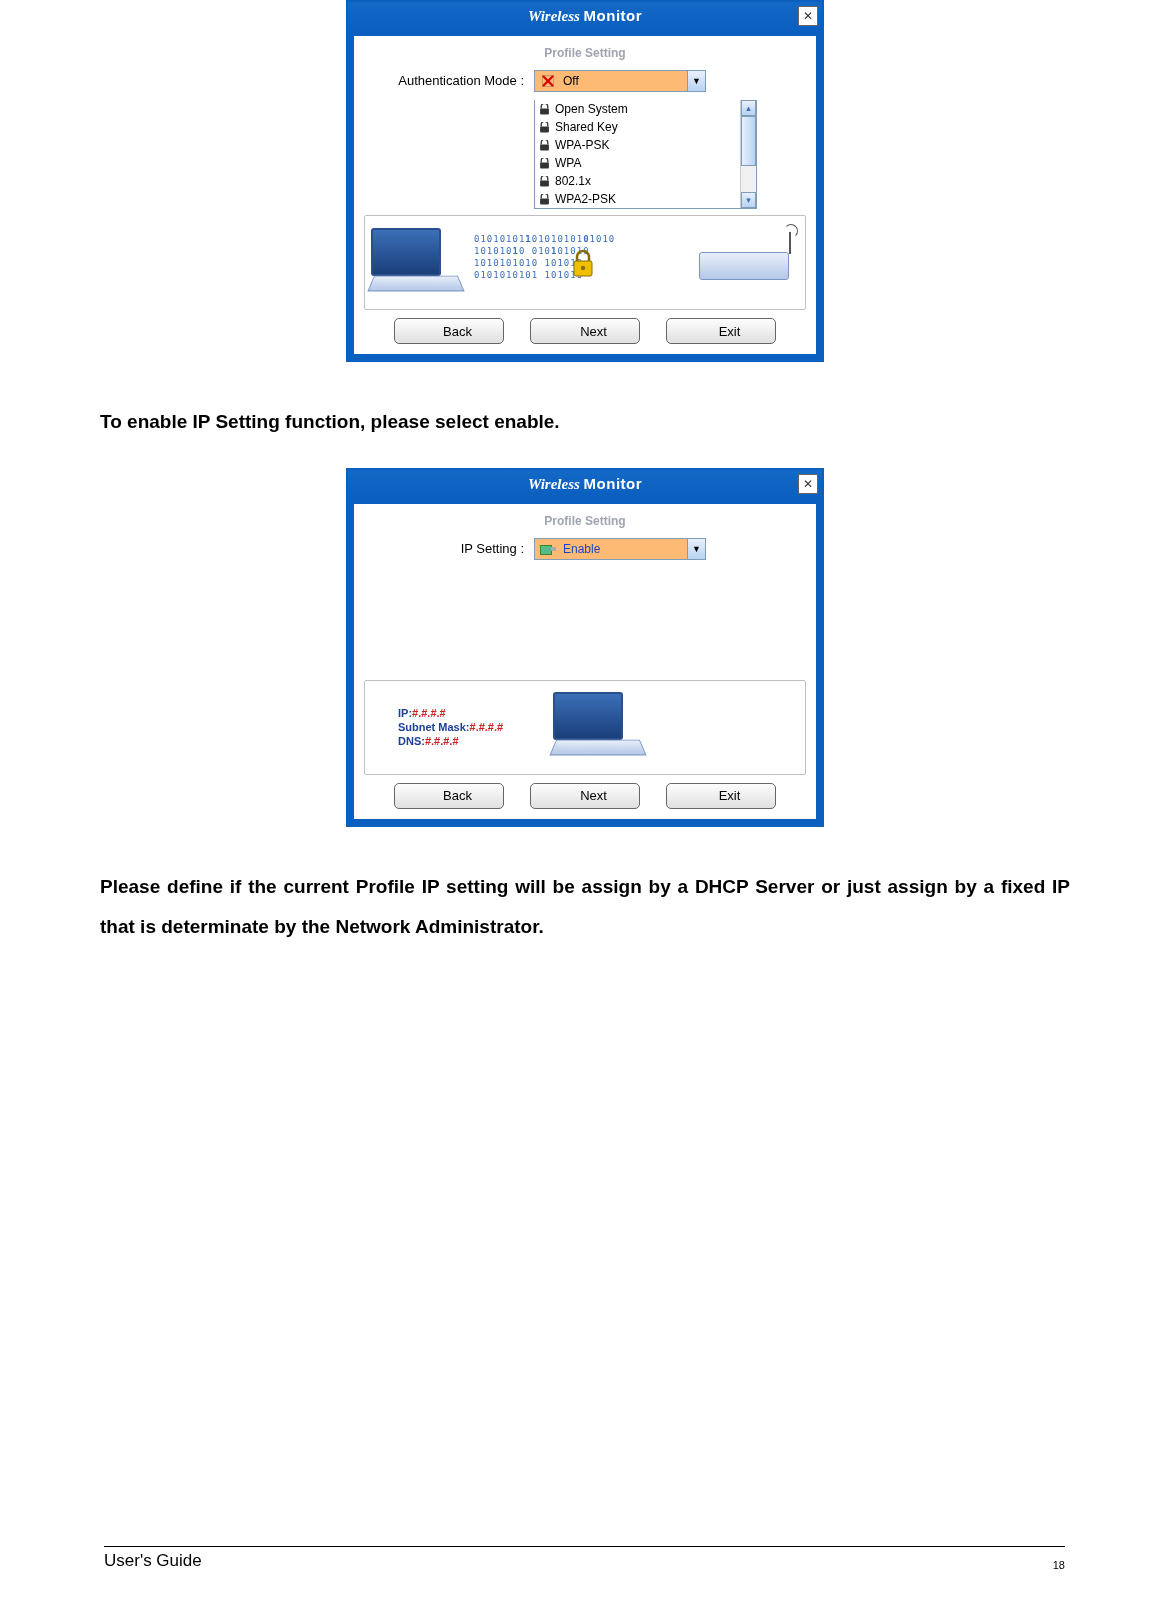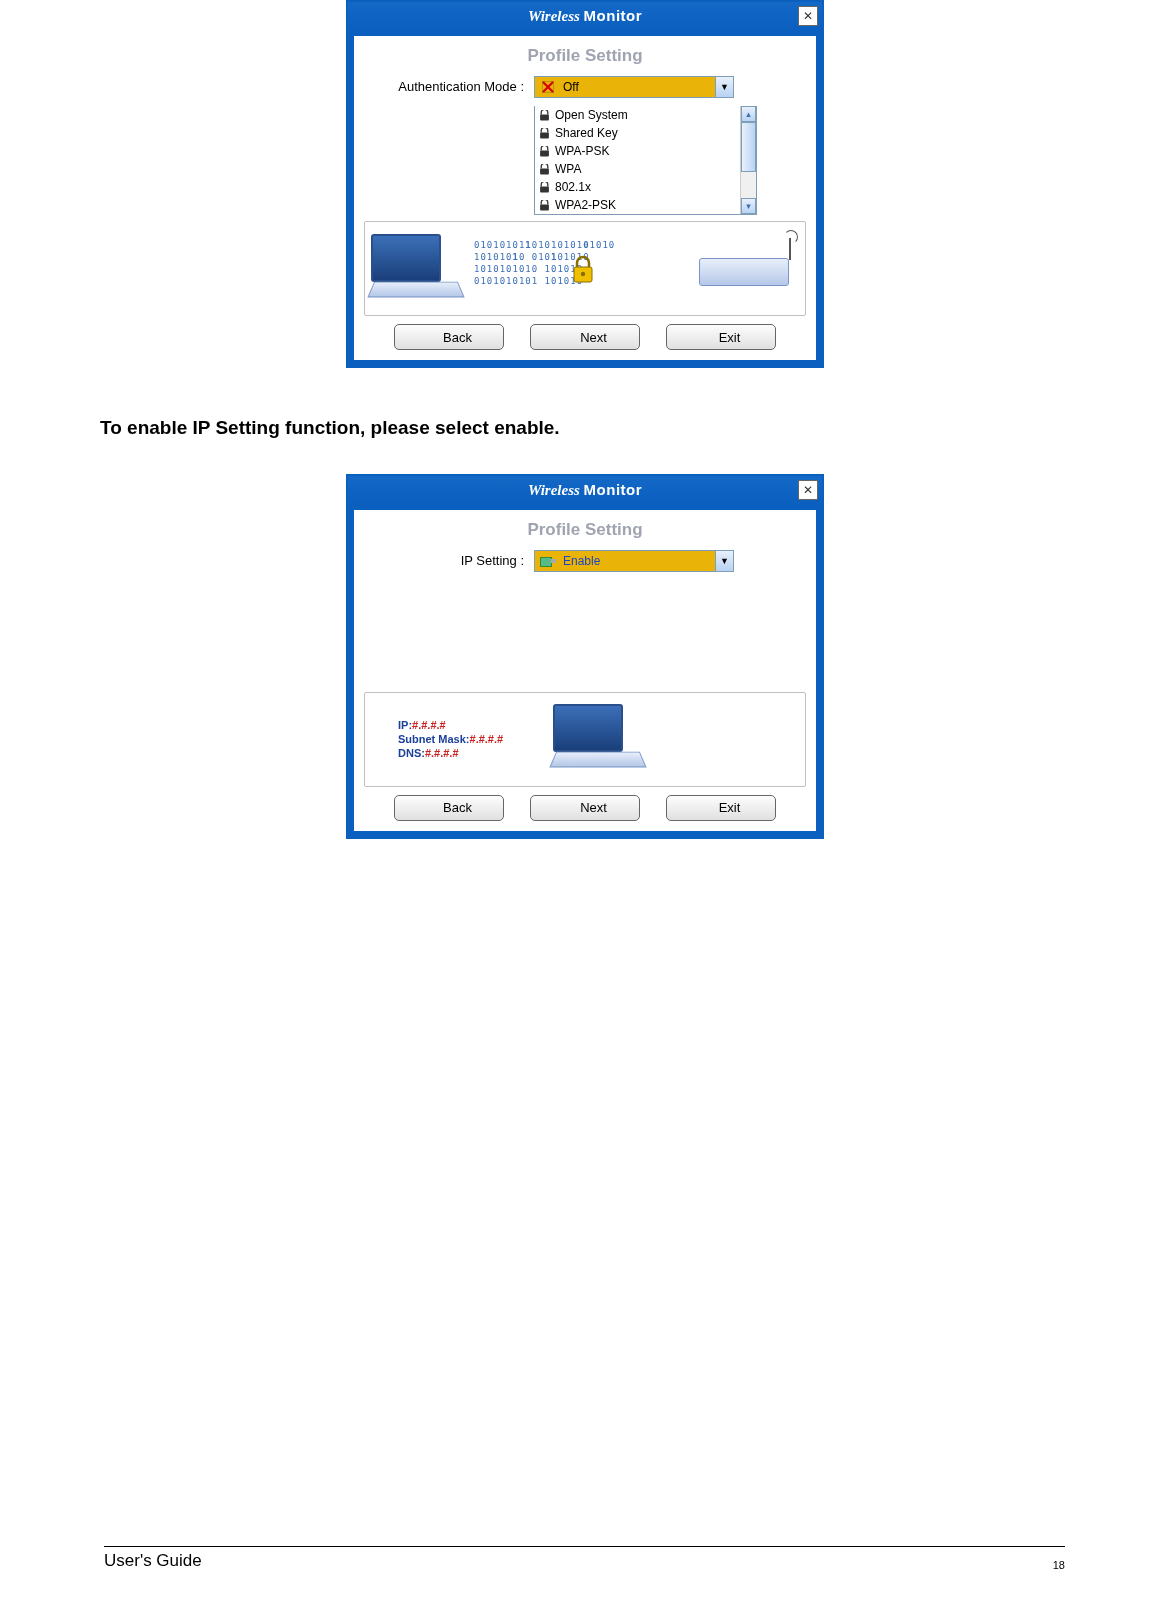--- a/index.html
+++ b/index.html
@@ -50,45 +50,45 @@
     cursor: pointer;
   }
   .dialog-inner {
     background: #fff;
     margin: 6px;
     padding: 6px 10px 10px 10px;
   }
   .section-title {
     text-align: center;
     color: #9fa4b0;
-    font-size: 17px;
+    font-size: 12px;
     font-weight: bold;
     margin: 4px 0 10px 0;
     font-family: Arial, sans-serif;
   }
   .form-row {
     display: flex;
     align-items: flex-start;
     gap: 10px;
     font-size: 13px;
     margin-bottom: 4px;
   }
   .form-label {
     text-align: right;
     flex: 0 0 160px;
     padding-top: 3px;
   }
   .combo-wrap { flex: 1; position: relative; }
   .combo {
-    width: 200px;
+    width: 172px;
     height: 22px;
     border: 1px solid #7f9db9;
     display: flex;
     align-items: center;
-    background: #eab308;
+    background: #fdba74;
     font-size: 12px;
     position: relative;
     cursor: pointer;
   }
   .combo-icon {
     width: 18px; height: 18px; margin: 0 4px;
     display: flex; align-items: center; justify-content: center;
   }
   .combo-text { flex: 1; padding-left: 2px; }
   .combo-arrow {
@@ -421,19 +421,20 @@
         <div class="btn">
             <span>Next</span>
           </div>
         <div class="btn">
             <span>Exit</span>
           </div>
       </div>
     </div>
   </div>
 
+  <p class="body-text">Please define if the current Profile IP setting will be assign by a DHCP Server or just assign by a fixed IP that is determinate by the Network Administrator.</p>
 
 </div>
 
 <div class="footer">
   <span>User's Guide</span>
   <span class="page-num">18</span>
 </div>
 
 </body></html>

